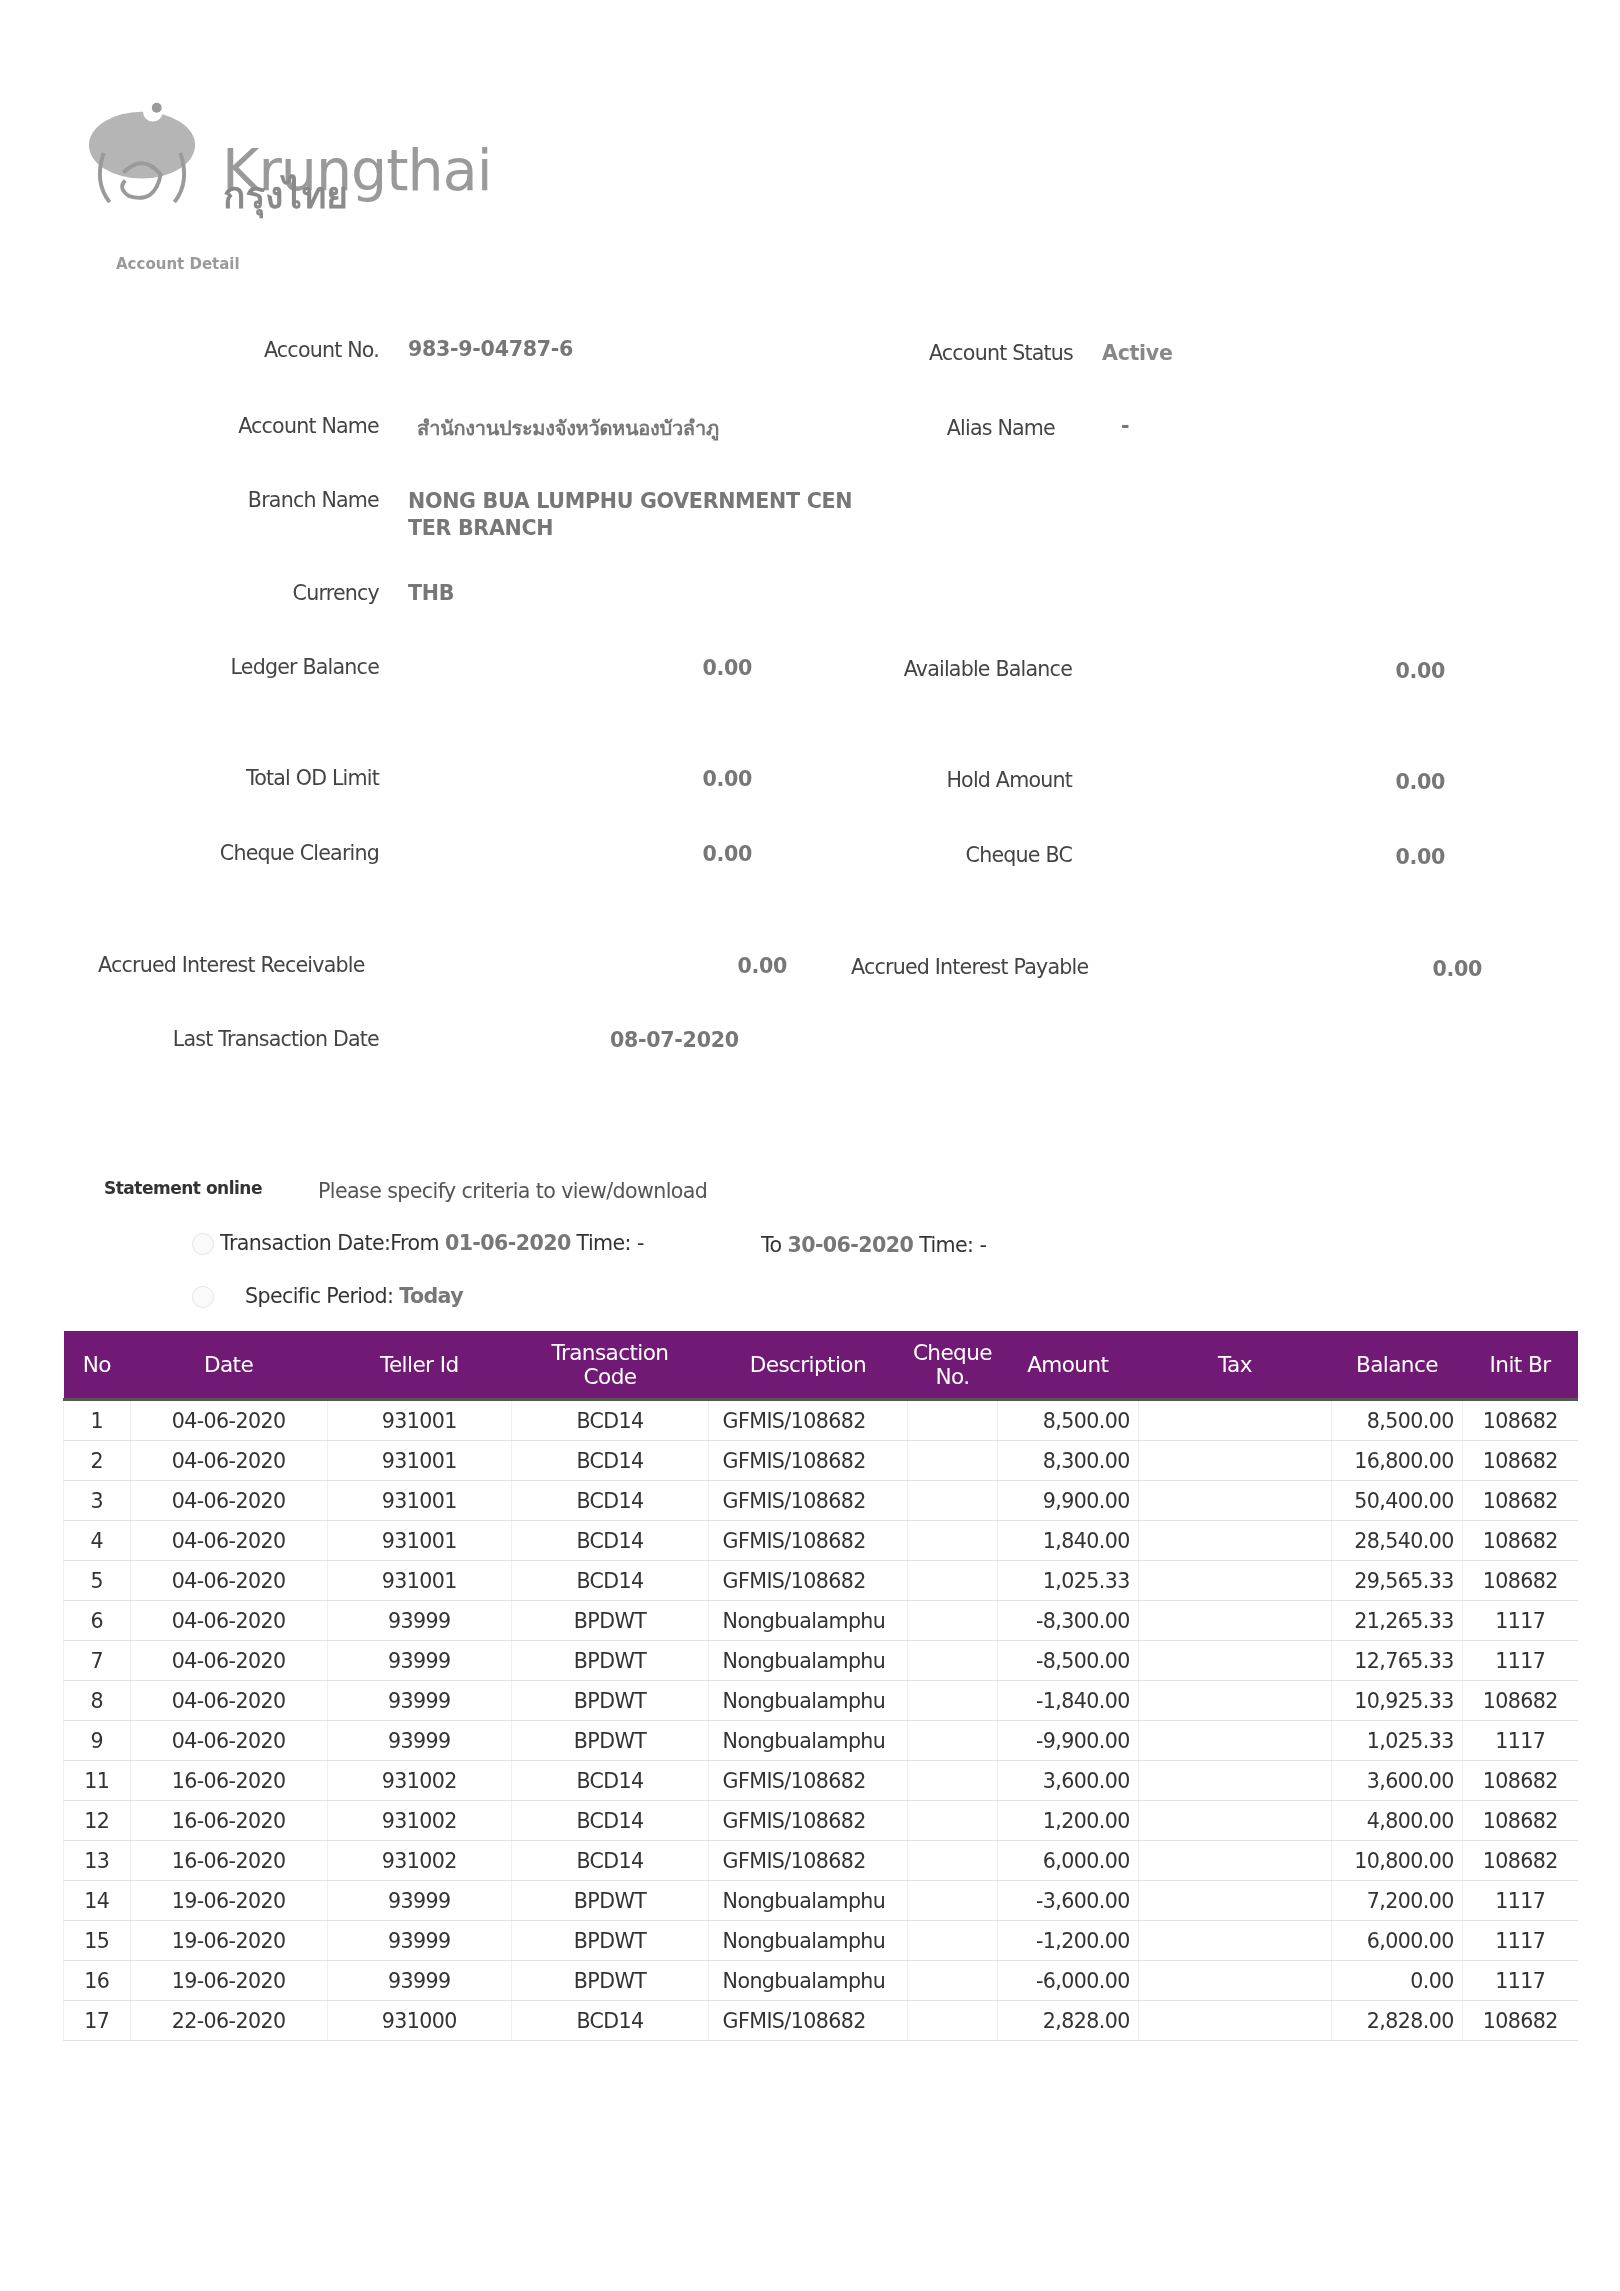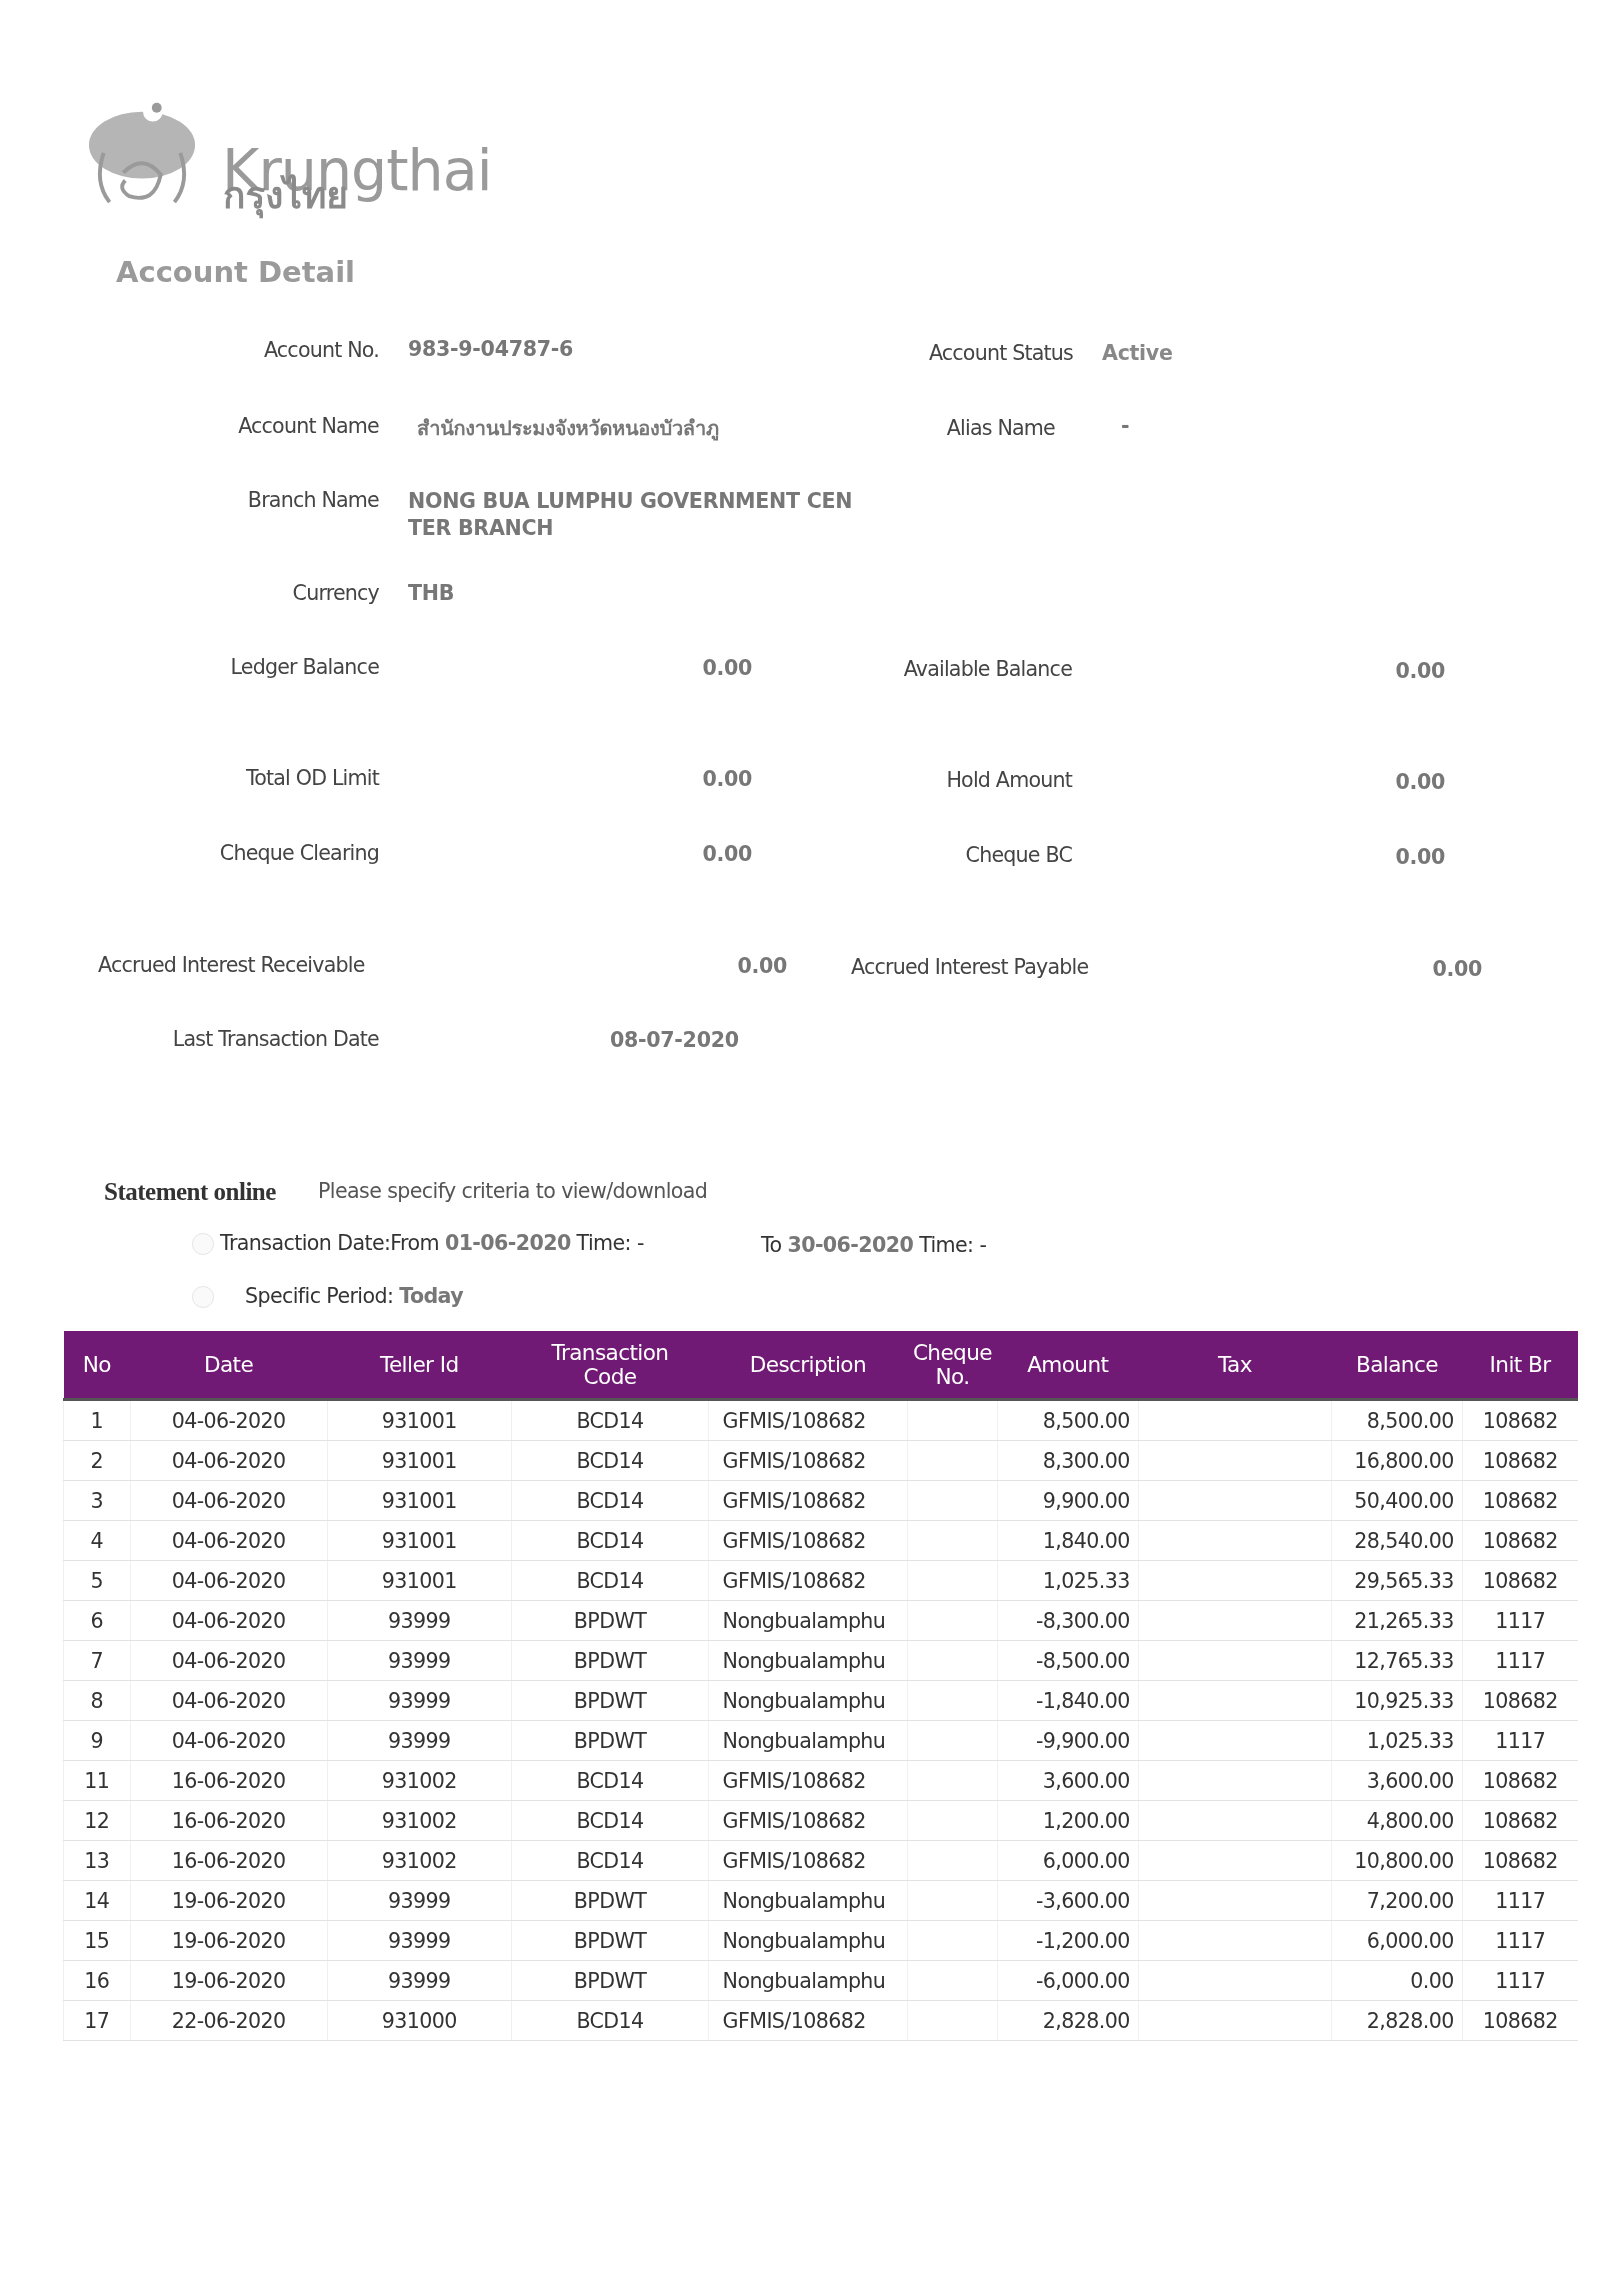--- a/index.html
+++ b/index.html
@@ -2,25 +2,25 @@
 <html><head>
 <meta charset="utf-8">
 <style>
   html, body { margin: 0; padding: 0; background: #ffffff; }
   body { width: 1620px; height: 2292px; position: relative; overflow: hidden;
          font-family: "DejaVu Sans", "Liberation Sans", sans-serif; color: #333; }
   .abs { position: absolute; }
   .logo-mark { left: 84px; top: 94px; width: 116px; height: 116px; }
   .logo-en { left: 222px; top: 98px; font-size: 57px; color: #9a9a9a; letter-spacing: -1px; font-family: "DejaVu Sans", sans-serif; margin-top: 39px; }
   .logo-th { left: 223px; top: 165px; font-size: 37px; color: #8a8a8a; font-weight: bold; text-align: right; }
-  .section-title { left: 116px; top: 255px; font-size: 29px; font-weight: bold; color: #9a9a9a; }
+  .section-title { left: 116px; top: 255px; font-size: 15px; font-weight: bold; color: #9a9a9a; }
   .lbl { font-size: 20.6px; color: #444; text-align: right; font-family: "DejaVu Sans", sans-serif; letter-spacing: -0.8px; }
   .val { font-size: 20.6px; font-weight: bold; color: #777; font-family: "DejaVu Sans", sans-serif; letter-spacing: -0.3px; }
   .valr { text-align: right; }
-  .stmt-title { left: 104px; top: 1178px; font-size: 25px; font-weight: bold; color: #333; letter-spacing: -0.5px; font-family: Liberation Serif, serif; }
+  .stmt-title { left: 104px; top: 1178px; font-size: 17px; font-weight: bold; color: #333; letter-spacing: -0.5px; }
   .stmt-hint { left: 318px; top: 1179px; font-size: 20.6px; color: #555; letter-spacing: -0.6px; }
   .crit { font-size: 20.6px; color: #333; letter-spacing: -0.6px; }
   .crit b { color: #777; }
   .radio { width: 19.6px; height: 19.6px; border-radius: 50%; border: 1px solid #e5e5e5; background: #fafafa; }
   table.tx { position: absolute; left: 63px; top: 1331px; width: 1515px; border-collapse: collapse; table-layout: fixed; }
   table.tx th { background: #701a75; color: #fff; font-size: 21.6px; font-weight: normal; height: 67px; padding: 0 3.9px;
                 line-height: 23.5px; letter-spacing: -0.6px; border-bottom: 3.9px solid #555; }
   table.tx td { font-size: 20.6px; color: #333; height: 39px; padding: 0 7.8px; border-bottom: 1px solid #e2e2e2;
                 border-left: 1px solid #f0f0f0; letter-spacing: -0.6px; white-space: nowrap; }
   table.tx td.c { text-align: center; }

